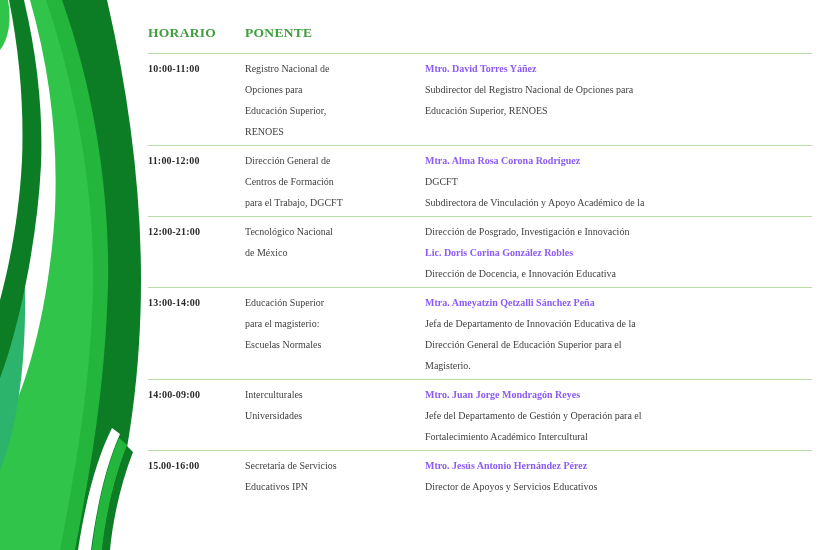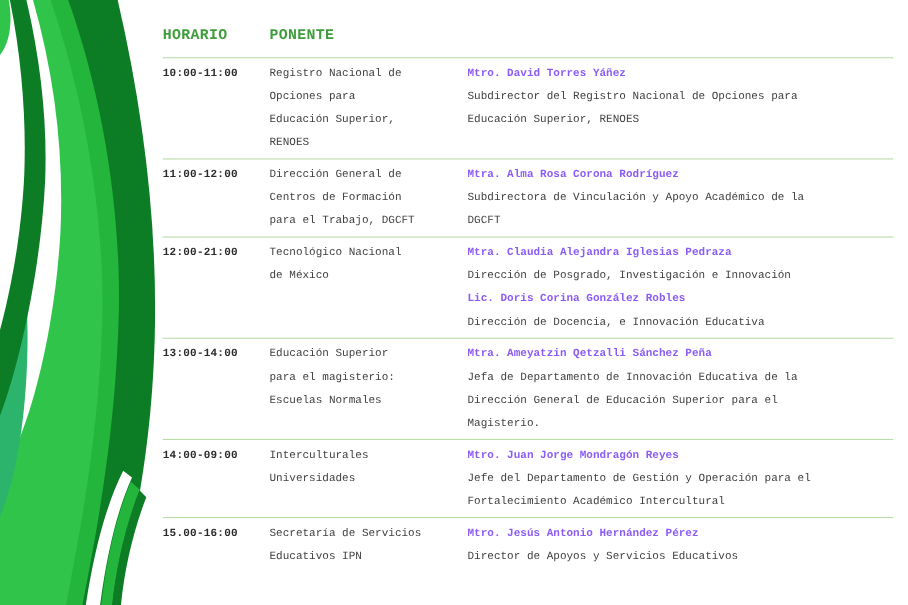--- a/index.html
+++ b/index.html
@@ -1,18 +1,18 @@
 <!DOCTYPE html>
 <html><head>
 <meta charset="utf-8">
 <style>
   html,body{margin:0;padding:0;background:#fff;}
   .stage{
     position:relative;width:825px;height:550px;background:#ffffff;
-    overflow:hidden;font-family:Liberation Mono, monospace;
+    overflow:hidden;font-family:Liberation Serif, serif;
   }
   .decoration{position:absolute;left:0;top:0;}
   .table-wrap{position:absolute;left:148px;top:18px;width:664px;}
   .hdr-row{display:grid;grid-template-columns:97px 180px 1fr;padding:7px 0 12px 0;}
   .hdr-cell{
     color:#3f9e3c;font-weight:bold;font-size:13.5px;letter-spacing:.3px;
   }
   .row{
     display:grid;grid-template-columns:97px 180px 1fr;
     border-top:1.5px solid #b9dca8;padding:4px 0 3px 0;
@@ -64,33 +64,32 @@
 
   <div class="row">
     <div class="cell time">11:00-12:00</div>
     <div class="cell entity">
             <div class="line">Dirección General de</div>
             <div class="line">Centros de Formación</div>
             <div class="line">para el Trabajo, DGCFT</div>
           </div>
     <div class="cell speaker">
             <div class="line bold">Mtra. Alma Rosa Corona Rodríguez</div>
+            <div class="line">DGCFT</div>
             <div class="line">Subdirectora de Vinculación y Apoyo Académico de la</div>
-            <div class="line">DGCFT</div>
           </div>
   </div>
 
   <div class="row">
     <div class="cell time">12:00-21:00</div>
     <div class="cell entity">
             <div class="line">Tecnológico Nacional</div>
             <div class="line">de México</div>
           </div>
     <div class="cell speaker">
-            <div class="line bold">Mtra. Claudia Alejandra Iglesias Pedraza</div>
             <div class="line">Dirección de Posgrado, Investigación e Innovación</div>
             <div class="line bold">Lic. Doris Corina González Robles</div>
             <div class="line">Dirección de Docencia, e Innovación Educativa</div>
           </div>
   </div>
 
   <div class="row">
     <div class="cell time">13:00-14:00</div>
     <div class="cell entity">
             <div class="line">Educación Superior</div>

